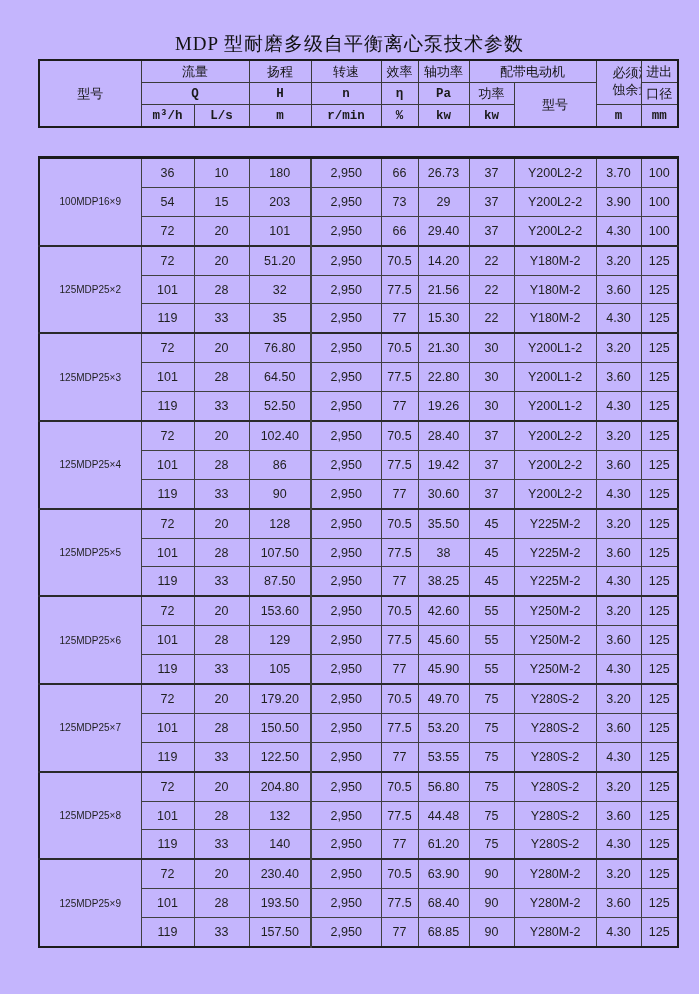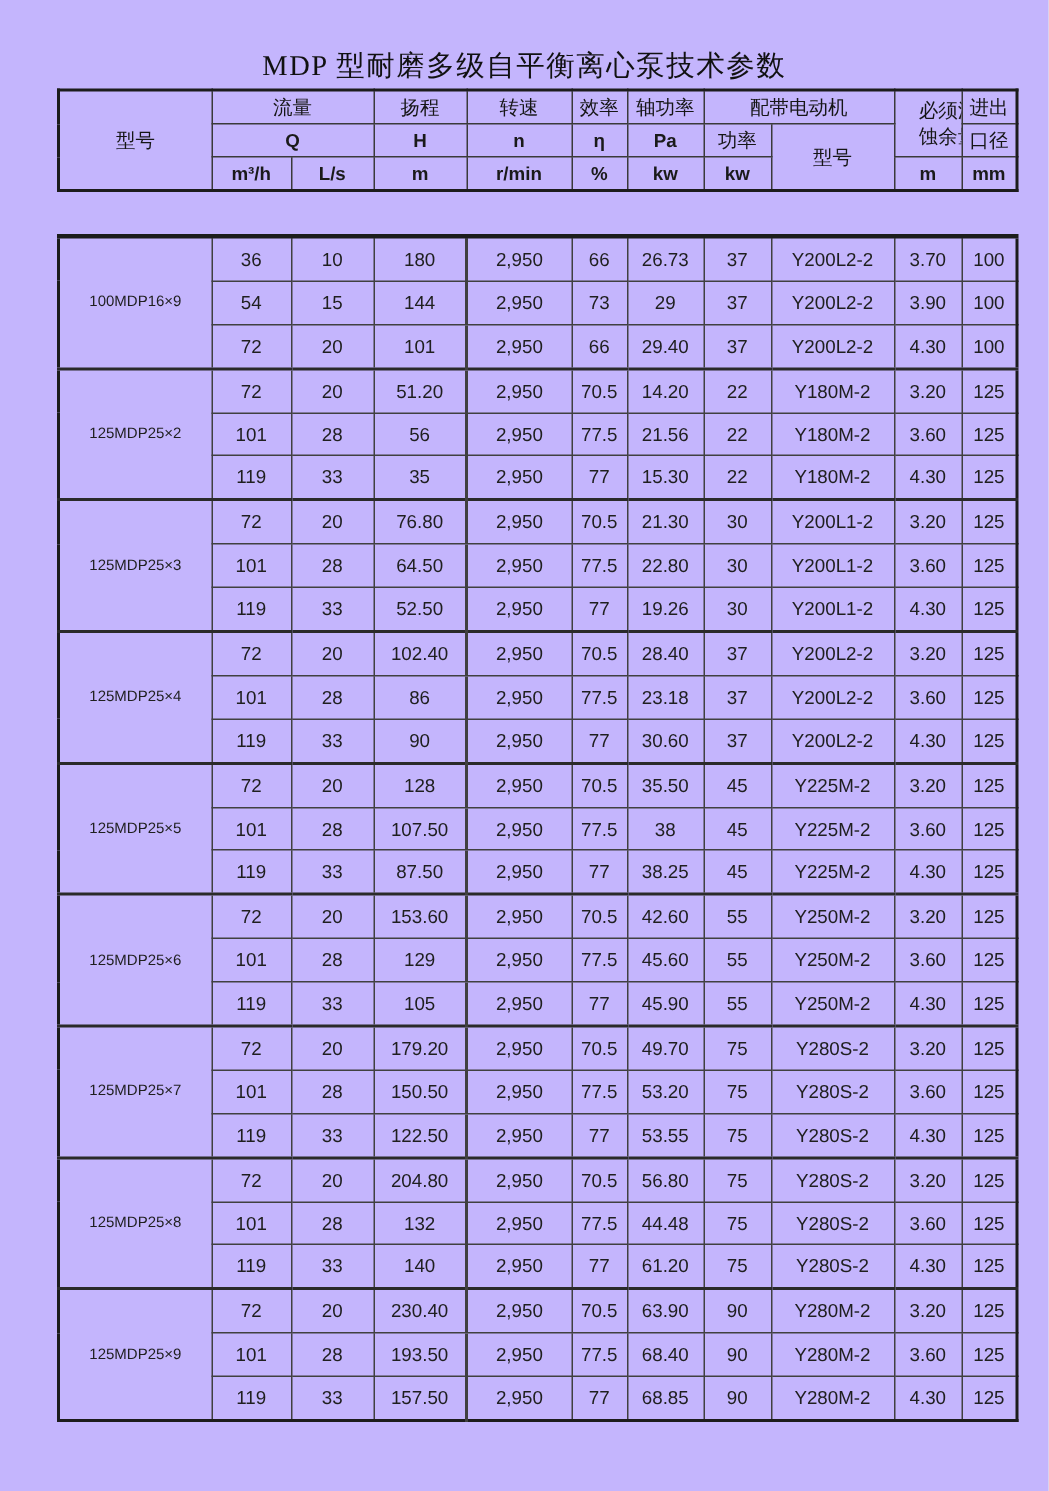--- a/index.html
+++ b/index.html
@@ -33,21 +33,21 @@
   td {
     border: 1px solid #3a3a3a;
     text-align: center;
     vertical-align: middle;
     padding: 0;
     overflow: hidden;
     white-space: nowrap;
   }
   
   .header-table { top: 59px; width: 639px; border: 2px solid #1c1c1c; }
-  .header-table td { height: 21px; }
+  .header-table td { height: 21px; font-family: Liberation Mono, monospace; }
   .zh {
     font-family: "Liberation Serif", serif;
     font-size: 13px;
     color: #161616;
   }
   .sym { font-weight: bold; font-size: 12.5px; }
   .npsh-cell { line-height: 1.3; padding-left: 16px; }
   
   .body-table {
     top: 156px;
@@ -146,21 +146,21 @@
           <td class="c4">66</td>
           <td class="c5">26.73</td>
           <td class="c6">37</td>
           <td class="c7">Y200L2-2</td>
           <td class="c8">3.70</td>
           <td class="c9">100</td>
         </tr>
         <tr>
           <td class="c0">54</td>
           <td class="c1">15</td>
-          <td class="c2">144</td>
+          <td class="c2">203</td>
           <td class="c3 c-speed">2,950</td>
           <td class="c4">73</td>
           <td class="c5">29</td>
           <td class="c6">37</td>
           <td class="c7">Y200L2-2</td>
           <td class="c8">3.90</td>
           <td class="c9">100</td>
         </tr>
         <tr>
           <td class="c0">72</td>
@@ -183,21 +183,21 @@
           <td class="c4">70.5</td>
           <td class="c5">14.20</td>
           <td class="c6">22</td>
           <td class="c7">Y180M-2</td>
           <td class="c8">3.20</td>
           <td class="c9">125</td>
         </tr>
         <tr>
           <td class="c0">101</td>
           <td class="c1">28</td>
-          <td class="c2">56</td>
+          <td class="c2">32</td>
           <td class="c3 c-speed">2,950</td>
           <td class="c4">77.5</td>
           <td class="c5">21.56</td>
           <td class="c6">22</td>
           <td class="c7">Y180M-2</td>
           <td class="c8">3.60</td>
           <td class="c9">125</td>
         </tr>
         <tr>
           <td class="c0">119</td>
@@ -260,21 +260,21 @@
           <td class="c7">Y200L2-2</td>
           <td class="c8">3.20</td>
           <td class="c9">125</td>
         </tr>
         <tr>
           <td class="c0">101</td>
           <td class="c1">28</td>
           <td class="c2">86</td>
           <td class="c3 c-speed">2,950</td>
           <td class="c4">77.5</td>
-          <td class="c5">23.18</td>
+          <td class="c5">19.42</td>
           <td class="c6">37</td>
           <td class="c7">Y200L2-2</td>
           <td class="c8">3.60</td>
           <td class="c9">125</td>
         </tr>
         <tr>
           <td class="c0">119</td>
           <td class="c1">33</td>
           <td class="c2">90</td>
           <td class="c3 c-speed">2,950</td>

